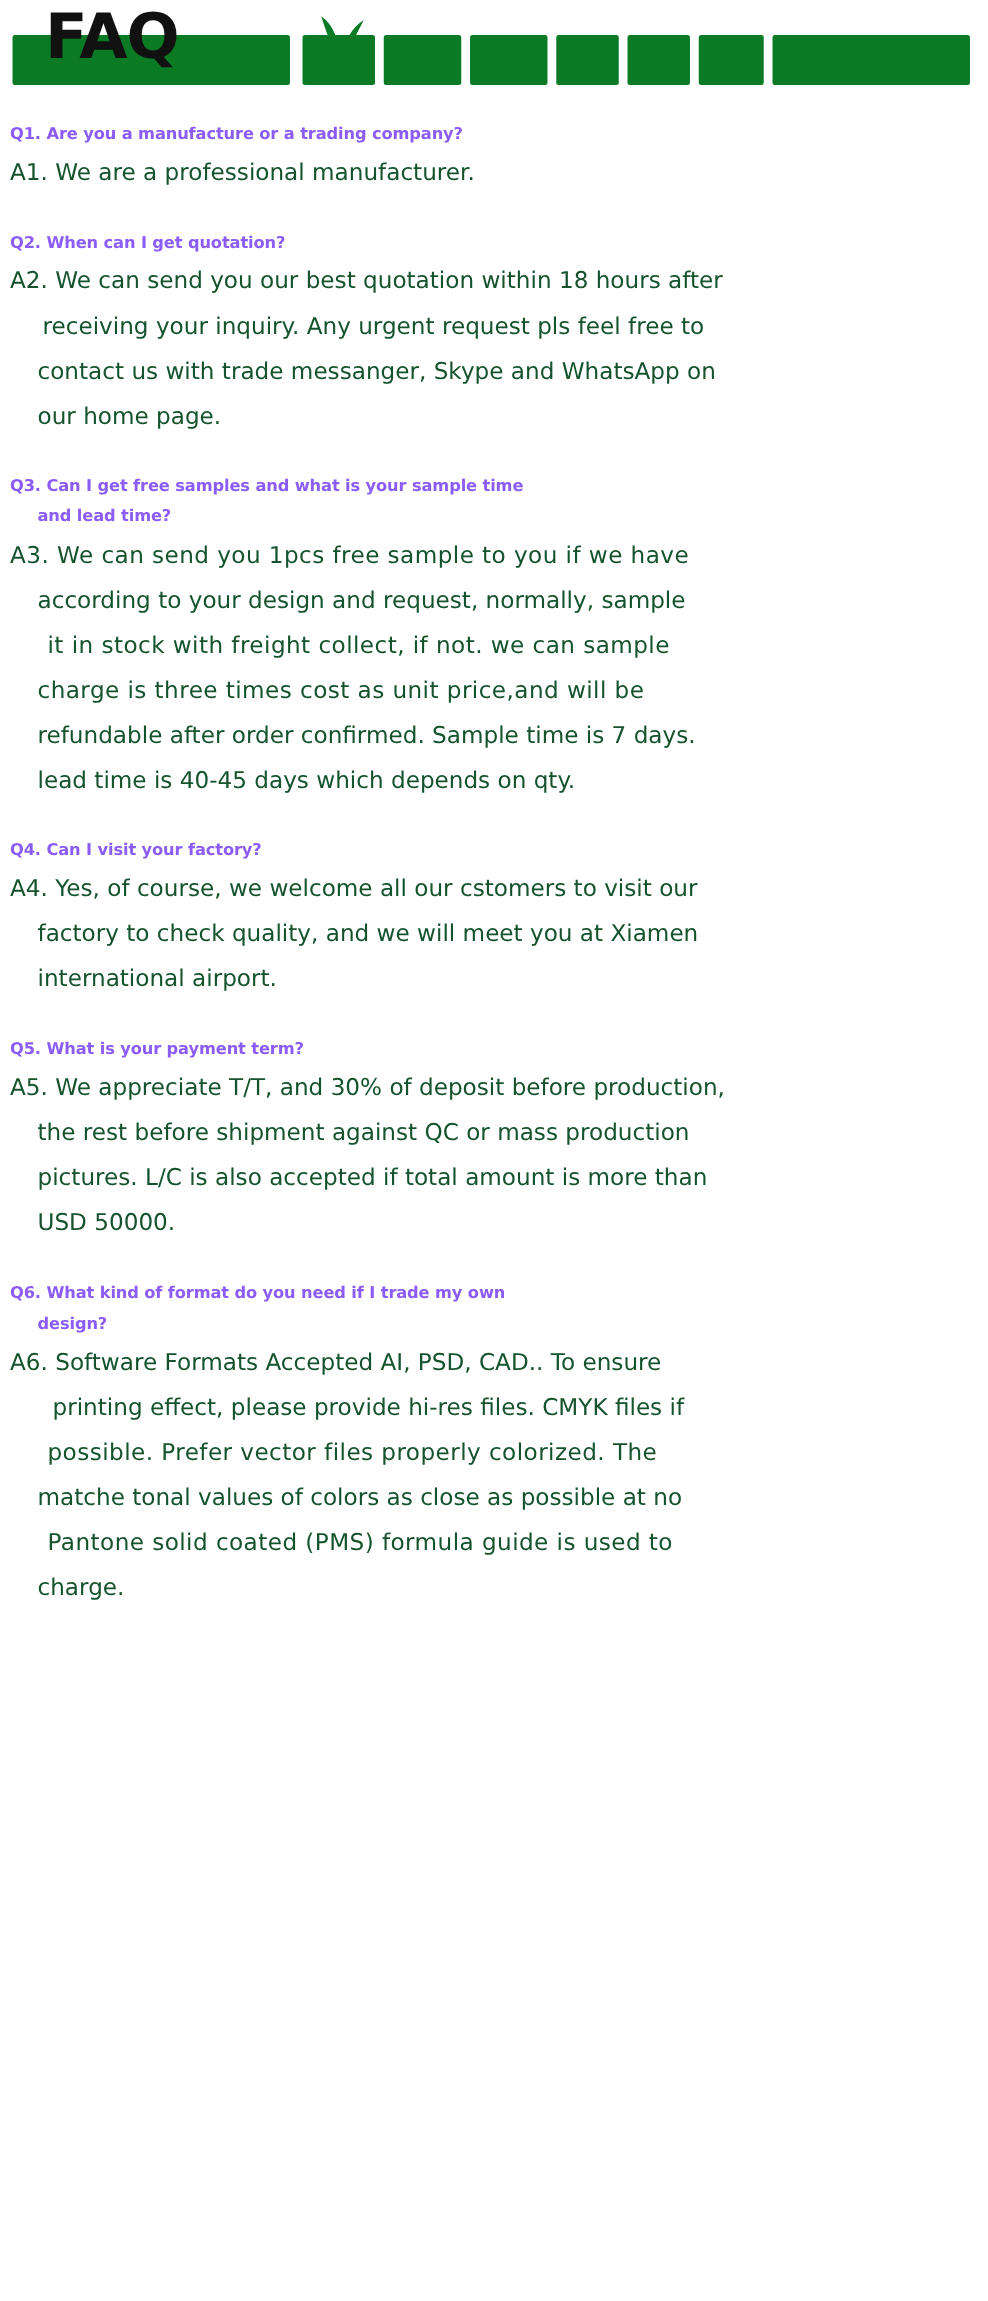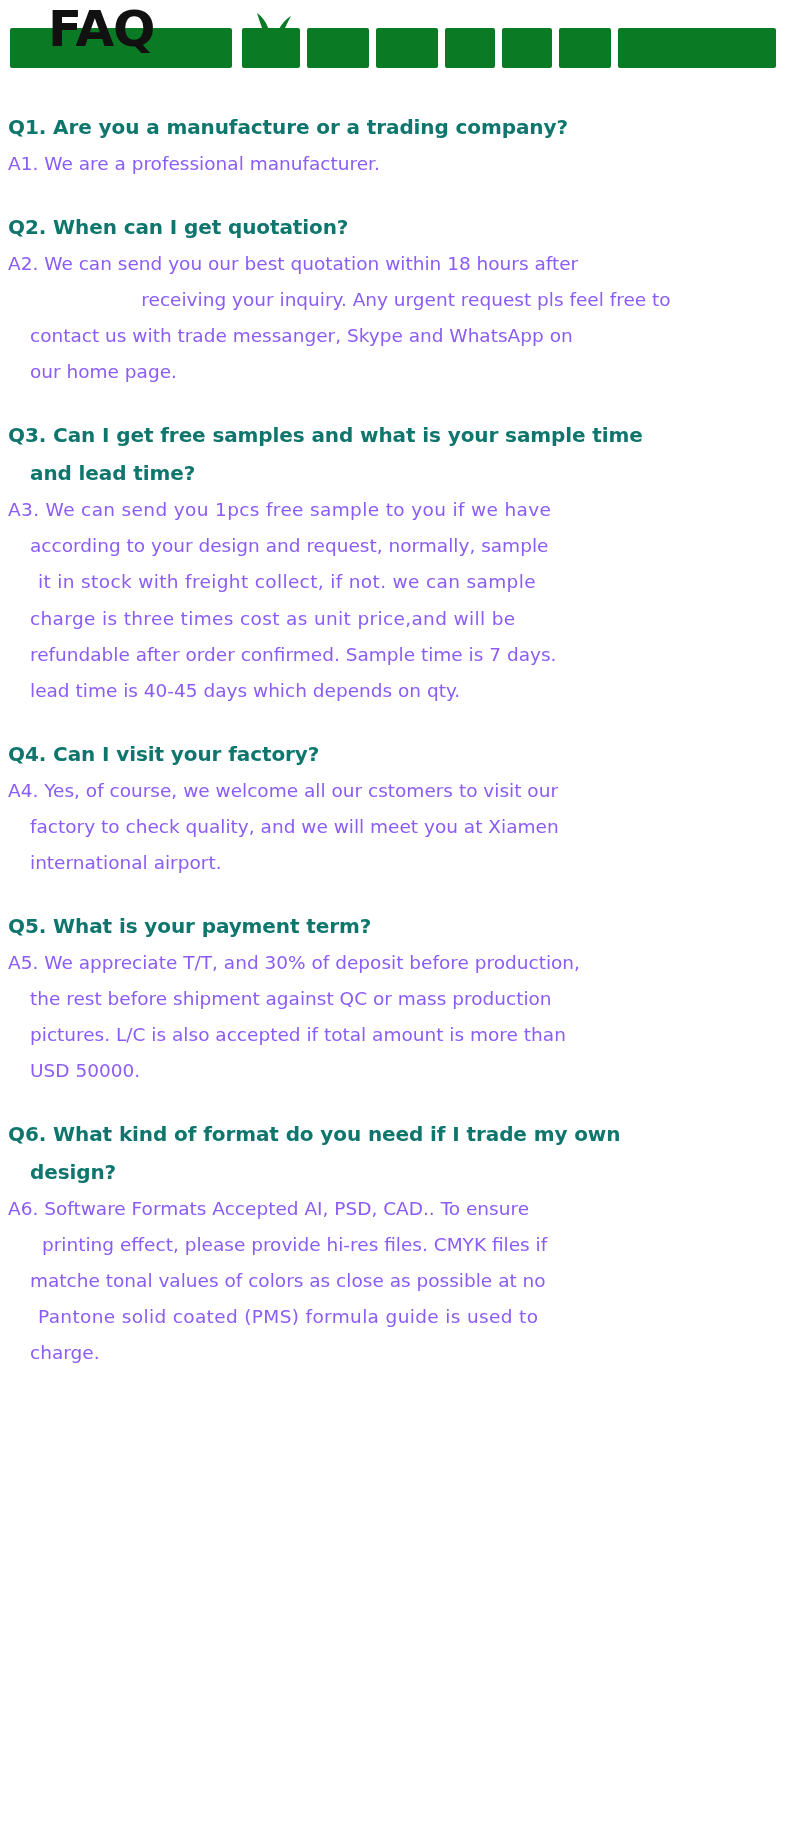--- a/index.html
+++ b/index.html
@@ -39,60 +39,60 @@
   }
   .leaf {
     position: absolute;
     left: 243px;
     top: -16px;
     width: 40px;
     height: 34px;
   }
   .faq-title {
     position: absolute;
-    left: 48px;
+    left: 36px;
     top: -4px;
     font-family: "DejaVu Sans", sans-serif;
     font-size: 50px;
     font-weight: bold;
     letter-spacing: -1px;
     color: #111111;
     z-index: 5;
     line-height: 1;
   }
 
   
   .content {
     padding: 26px 12px 0 8px;
   }
   .qa {
     margin-bottom: 26px;
   }
   .q {
-    font-size: 20px;
+    font-size: 13px;
     font-weight: bold;
     line-height: 1.9;
-    color: #0f766e;
-    margin: 12px 0 0 0;
+    color: #8b5cf6;
+    margin: 0 0 0 0;
     letter-spacing: -0.1px;
   }
   .q .qcont {
     display: block;
     padding-left: 22px;
   }
   .a {
     font-size: 18.5px;
     line-height: 1.95;
-    color: #8b5cf6;
+    color: #14532d;
     margin: 0;
   }
   .a .line {
     display: block;
   }
-  .a .ind1 { padding-left: 26px; text-align: center; }
+  .a .ind1 { padding-left: 26px; }
   .a .ind2 { padding-left: 30px; }
   .a .ind3 { padding-left: 22px; }
   .a .ind4 { padding-left: 34px; }
   .a .ind0 { padding-left: 0; }
   .tight { letter-spacing: 0.35px; }
 </style>
 </head>
 <body>
 
 <div class="banner">
@@ -175,20 +175,21 @@
   </div>
 
   <div class="qa">
     <div class="q">
       <span class="line">Q6. What kind of format do you need if I trade my own</span>
       <span class="qcont">design?</span>
     </div>
     <div class="a">
       <span class="line ind0">A6. Software Formats Accepted AI, PSD, CAD.. To ensure</span>
       <span class="line ind4">printing effect, please provide hi-res files. CMYK files if</span>
+      <span class="line ind2 tight">possible. Prefer vector files properly colorized. The</span>
       <span class="line ind3">matche tonal values of colors as close as possible at no</span>
       <span class="line ind2 tight">Pantone solid coated (PMS) formula guide is used to</span>
       <span class="line ind3">charge.</span>
     </div>
   </div>
 
 
 </div>
 
 </body></html>

